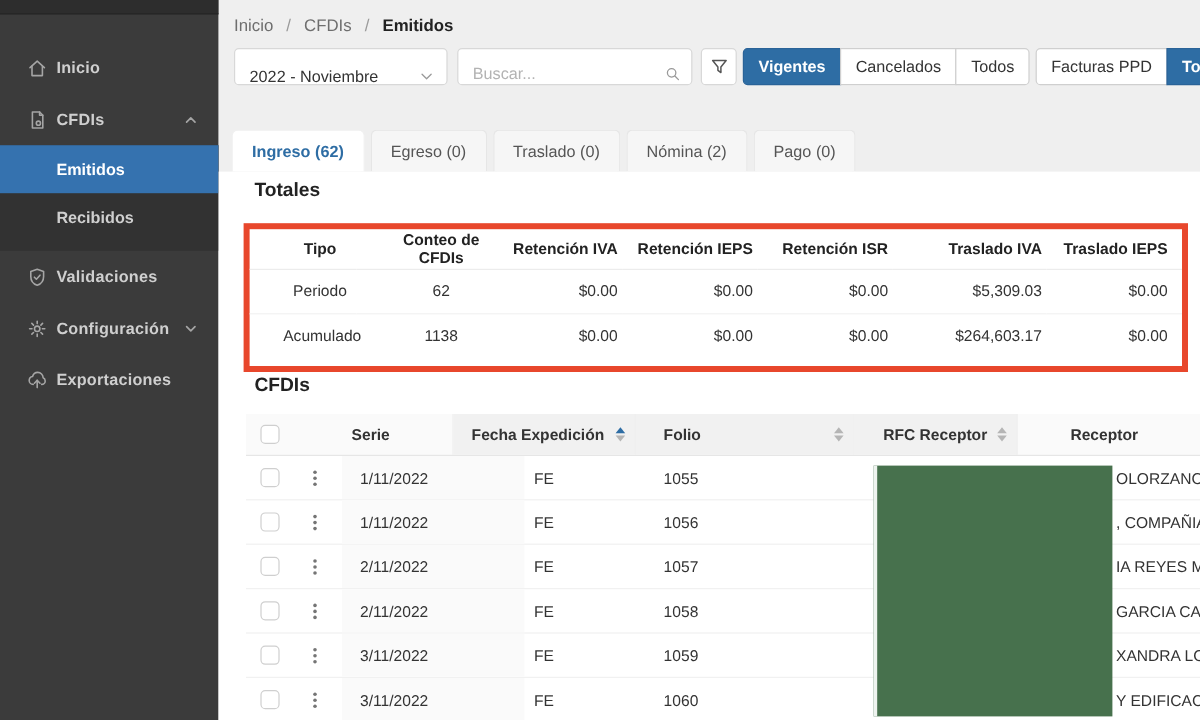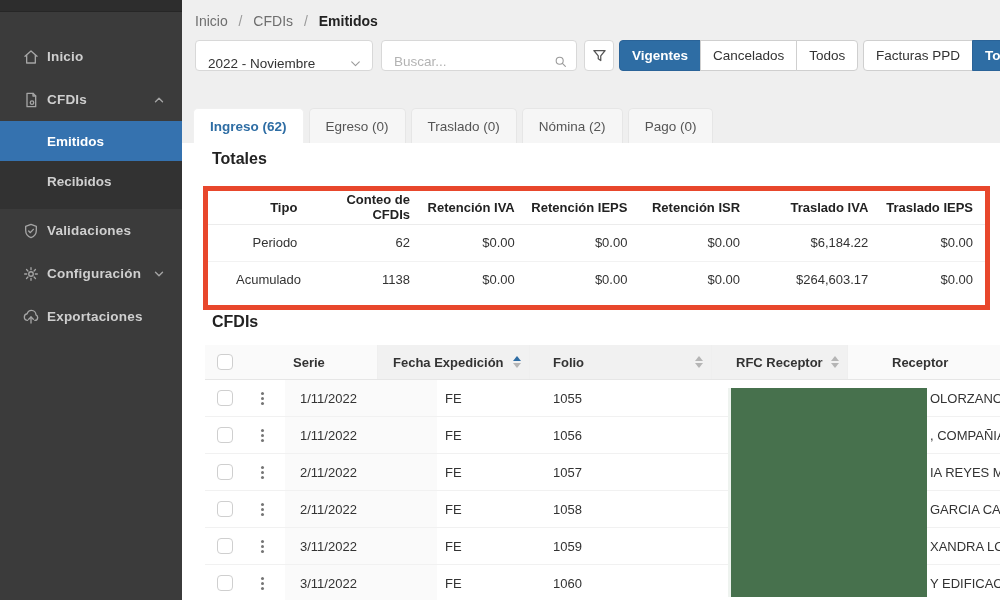--- a/index.html
+++ b/index.html
@@ -56,21 +56,21 @@
   .section-title { position:absolute; font-size:16px; color:#222; font-weight:600; }
   .title-totales { left:30px; top:7px; }
   .title-cfdis { left:30px; top:170px; }
 
   
   .red-box { position:absolute; left:21px; top:43px; width:787px; height:124px; border:5px solid #e8472c; background:#fff; z-index:4; }
   table.totales { width:100%; border-collapse:collapse; font-size:13px; table-layout:fixed; }
   table.totales th { font-weight:700; color:#222; height:33px; border-bottom:1px solid #ececec; }
   table.totales td { color:#333; height:37px; }
   table.totales tr.sep td { border-bottom:1px solid #f2f2f2; }
-  .al { text-align:right; padding-left:28px; }
+  .al { text-align:center; padding-left:28px; }
   .ar { text-align:right; padding-right:4px; }
   .lastcol { padding-right:12px; }
 
   
   .cfdis-table { position:absolute; left:23px; top:202px; width:795px; font-size:13px; color:#333; }
   .ct-header { display:flex; height:35px; background:#fafafa; border-bottom:1px solid #e6e6e6; align-items:stretch; font-weight:600; }
   .hcell { display:flex; align-items:center; border-right:1px solid #efefef; }
   .hcell.shaded { background:#f1f1f1; }
   .ct-row { display:flex; height:37px; align-items:stretch; border-bottom:1px solid #f1f1f1; }
   .cell { display:flex; align-items:center; }
@@ -279,21 +279,21 @@
               <th class="ar lastcol">Traslado IEPS</th>
             </tr>
           </thead>
           <tbody>
             <tr class="sep">
               <td class="al">Periodo</td>
               <td class="al">62</td>
               <td class="ar">$0.00</td>
               <td class="ar">$0.00</td>
               <td class="ar">$0.00</td>
-              <td class="ar">$6,184.22</td>
+              <td class="ar">$5,309.03</td>
               <td class="ar lastcol">$0.00</td>
             </tr>
             <tr>
               <td class="al">Acumulado</td>
               <td class="al">1138</td>
               <td class="ar">$0.00</td>
               <td class="ar">$0.00</td>
               <td class="ar">$0.00</td>
               <td class="ar">$264,603.17</td>
               <td class="ar lastcol">$0.00</td>

